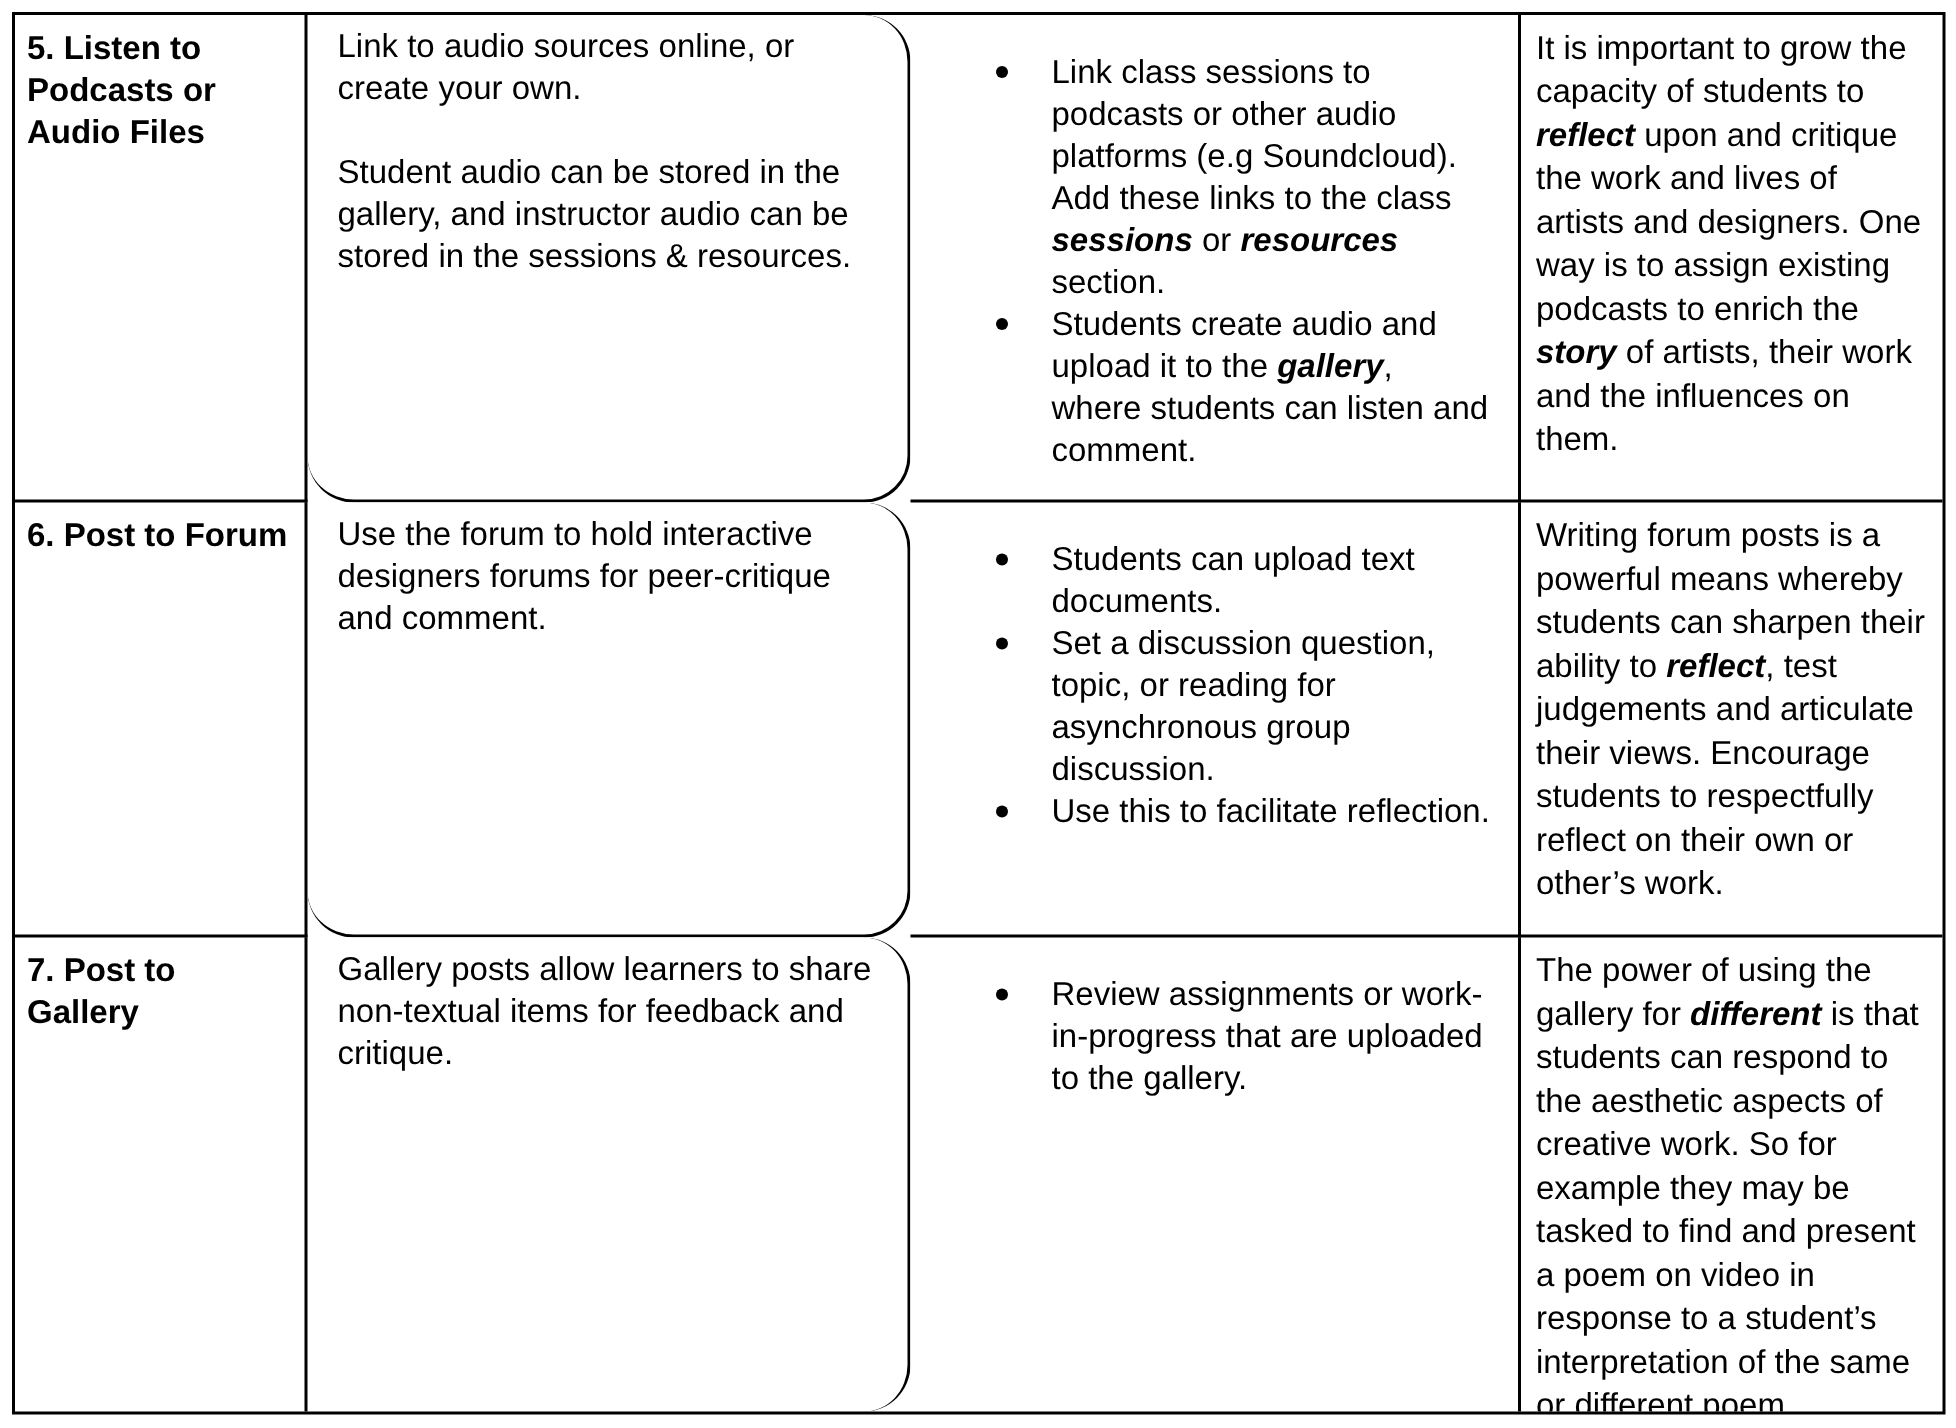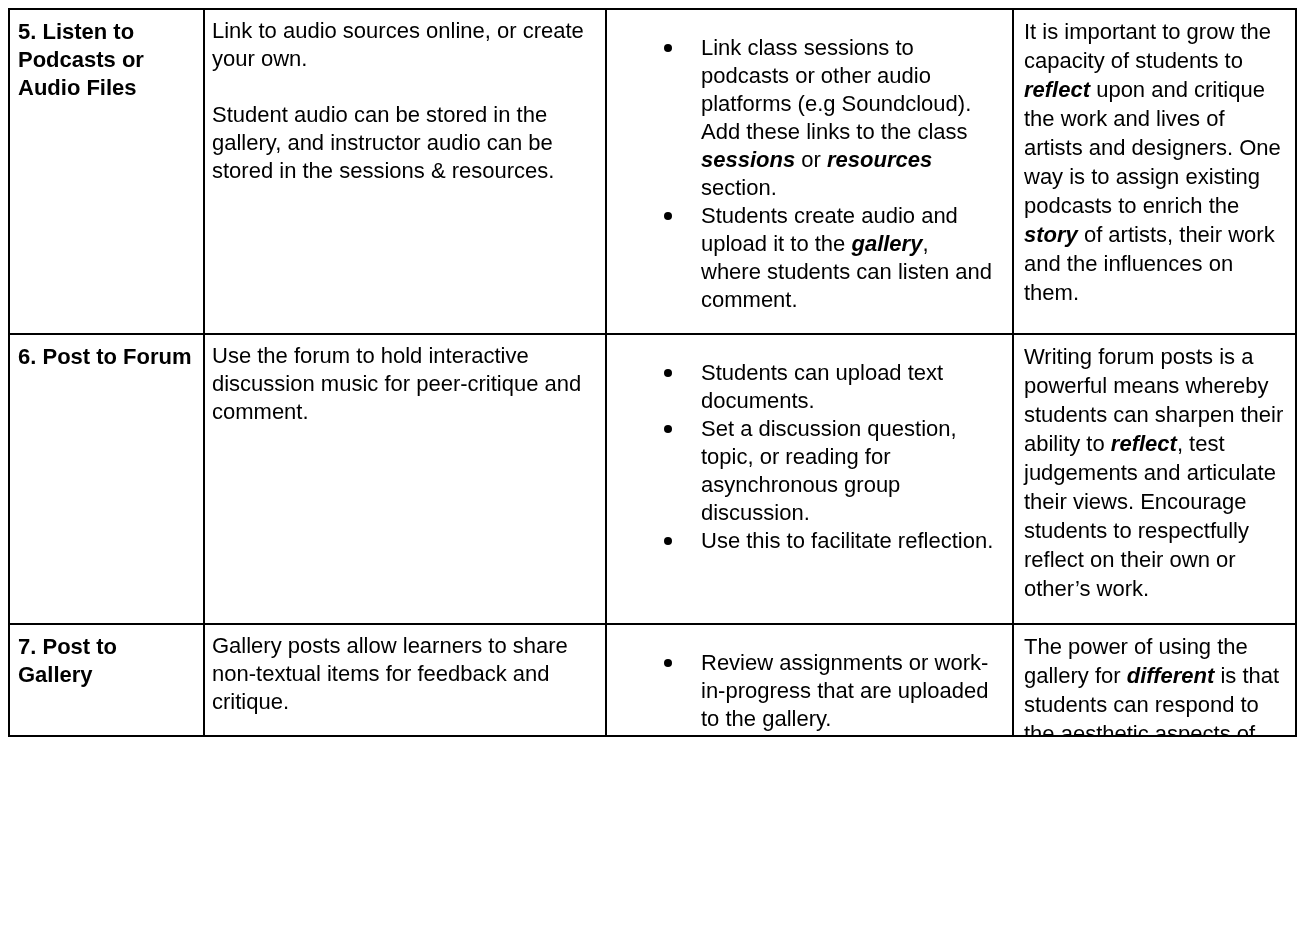--- a/index.html
+++ b/index.html
@@ -6,42 +6,42 @@
   html, body {
     margin: 0; padding: 0;
     width: 1304px; height: 952px;
     background: #ffffff;
     color: #000000;
     font-family: "Liberation Sans", sans-serif;
   }
   .doc-table {
     position: absolute;
     left: 8px; top: 8px;
-    width: 1289px; height: 729px;
+    width: 1289px; height: 935px;
     border: 2px solid #000000;
     display: grid;
     grid-template-columns: 195px 402px 407px 1fr;
     grid-template-rows: 325px 290px 1fr;
     background: #ffffff;
   }
   .cell {
     border-right: 2px solid #000000;
     border-bottom: 2px solid #000000;
     overflow: hidden;
     font-size: 22px;
     line-height: 28px;
   }
   .cell.last-col { border-right: none; }
   .cell.last-row { border-bottom: none; }
 
   
   .c1 { font-weight: bold; padding: 8px 8px 8px 8px; }
 
   
-  .c2 { padding: 7px 19px 8px 7px; }
+  .c2 { padding: 7px 19px 8px 20px; border-radius: 31px; }
   .c2 p { margin: 0 0 28px 0; }
   .c2 p:last-child { margin-bottom: 0; }
 
   
   .c3 { padding: 8px 2px 8px 0; }
   .c3 ul { margin: 16px; padding: 0 0 0 78px; list-style: none; }
   .c3 li { position: relative; }
   .c3 li::before {
     content: "";
     position: absolute;
@@ -75,21 +75,21 @@
     </ul>
   </div>
   <div class="cell c4 row-1 last-col">
     <div><span>It is important to grow the capacity of students to </span><b>reflect</b><span> upon and critique the work and lives of artists and designers. One way is to assign existing podcasts to enrich the </span><b>story</b><span> of artists, their work and the influences on them.</span></div>
   </div>
 
   <div class="cell c1 row-2">
     <div>6. Post to Forum</div>
   </div>
   <div class="cell c2 row-2">
-    <p>Use the forum to hold interactive discussion music for peer-critique and comment.</p>
+    <p>Use the forum to hold interactive designers forums for peer-critique and comment.</p>
   </div>
   <div class="cell c3 row-2">
     <ul>
       <li><span>Students can upload text documents.</span></li>
       <li><span>Set a discussion question, topic, or reading for asynchronous group discussion.</span></li>
       <li><span>Use this to facilitate reflection.</span></li>
     </ul>
   </div>
   <div class="cell c4 row-2 last-col">
     <div><span>Writing forum posts is a powerful means whereby students can sharpen their ability to </span><b>reflect</b><span>, test judgements and articulate their views. Encourage students to respectfully reflect on their own or other’s work.</span></div>

